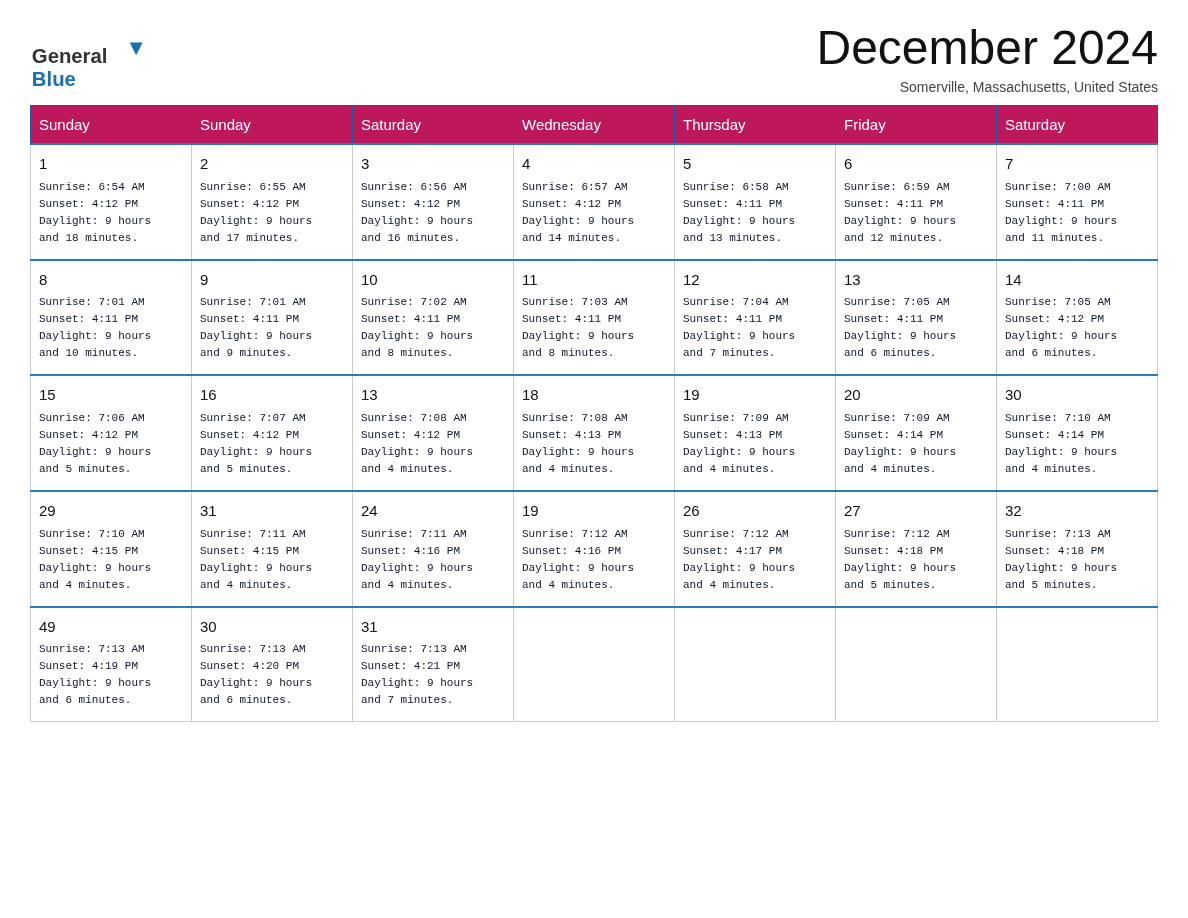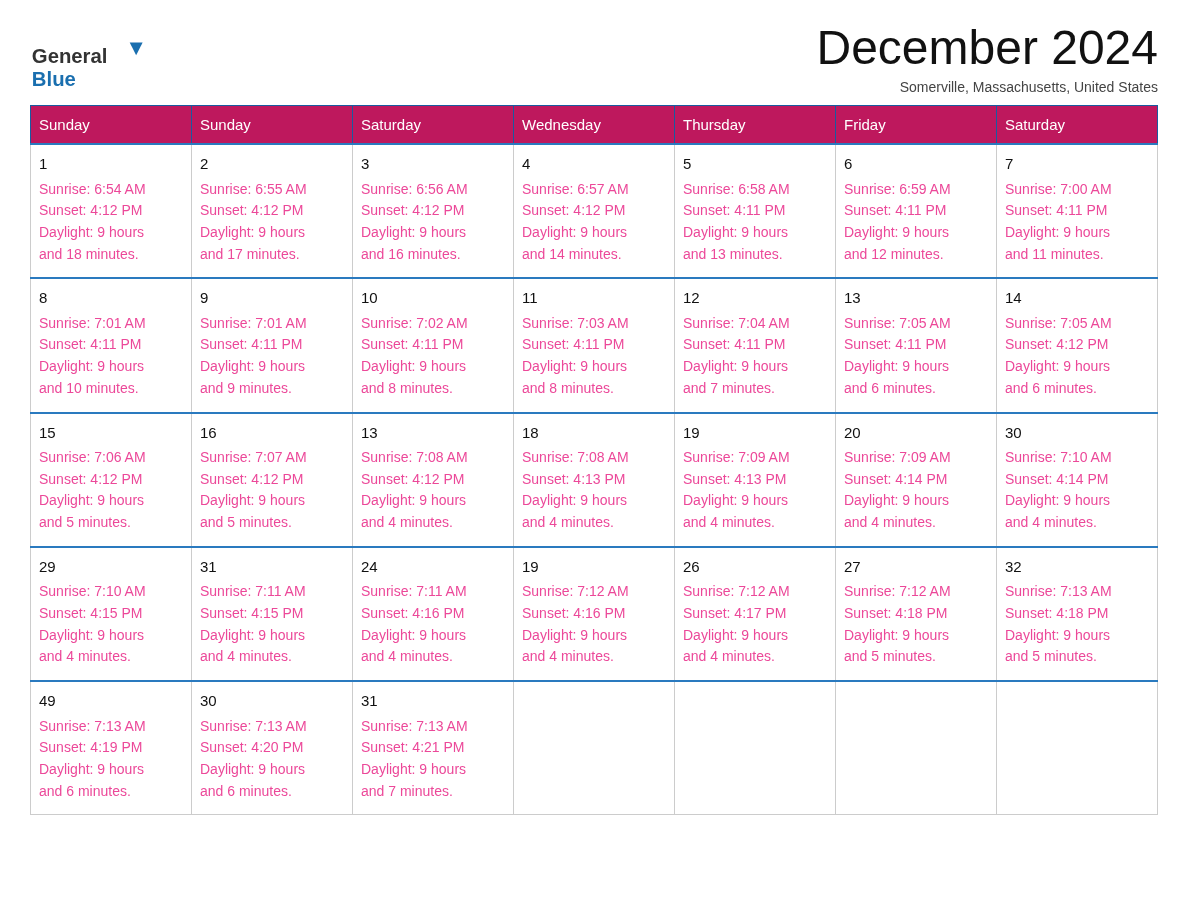--- a/index.html
+++ b/index.html
@@ -63,23 +63,24 @@
       border-top: 2px solid #2a7abf;
     }
     .day-number {
       font-size: 15px;
       font-weight: normal;
       color: #111;
       display: block;
       margin-bottom: 3px;
     }
     .day-info {
-      font-size: 14px;
-      color: #ec4899;
+      font-size: 11px;
+      color: #0f172a;
       line-height: 1.55;
+      font-family: Liberation Mono, monospace;
     }
     .empty-cell {
       background: #fff;
     }
     
     .logo-svg {
       width: 120px;
       height: 60px;
     }
   </style>

